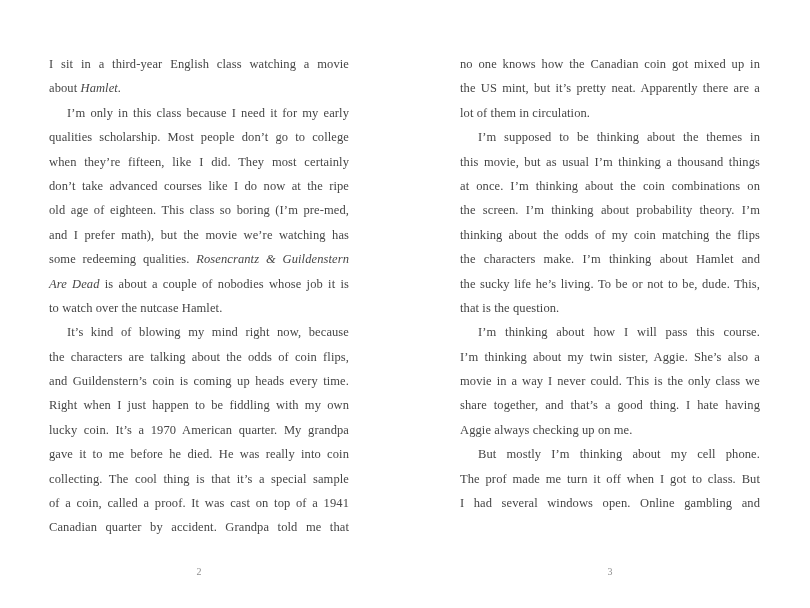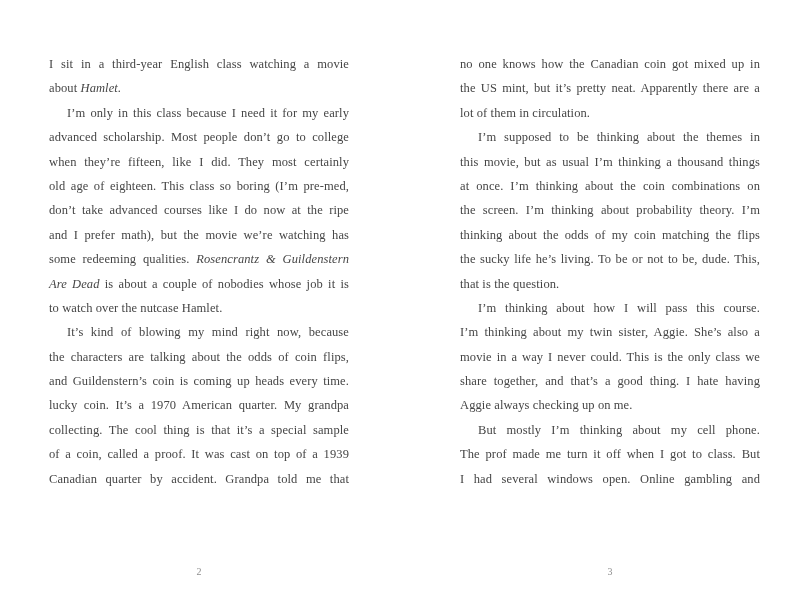--- a/index.html
+++ b/index.html
@@ -61,49 +61,52 @@
 </head>
 <body>
 
 <div class="spread">
 
   <section class="page left">
     <div class="text-block">
         <div class="line">I sit in a third-year English class watching a movie</div>
         <div class="line end">about <em>Hamlet.</em></div>
         <div class="line indent">I’m only in this class because I need it for my early</div>
-        <div class="line">advanced scholarship. Most people don’t go to college</div>
+        <div class="line">qualities scholarship. Most people don’t go to college</div>
         <div class="line">when they’re fifteen, like I did. They most certainly</div>
+        <div class="line">don’t take advanced courses like I do now at the ripe</div>
         <div class="line">old age of eighteen. This class so boring (I’m pre-med,</div>
-        <div class="line">don’t take advanced courses like I do now at the ripe</div>
         <div class="line">and I prefer math), but the movie we’re watching has</div>
         <div class="line">some redeeming qualities. <em>Rosencrantz &amp; Guildenstern</em></div>
         <div class="line"><em>Are Dead</em> is about a couple of nobodies whose job it is</div>
         <div class="line end">to watch over the nutcase Hamlet.</div>
         <div class="line indent">It’s kind of blowing my mind right now, because</div>
         <div class="line">the characters are talking about the odds of coin flips,</div>
         <div class="line">and Guildenstern’s coin is coming up heads every time.</div>
+        <div class="line">Right when I just happen to be fiddling with my own</div>
         <div class="line">lucky coin. It’s a 1970 American quarter. My grandpa</div>
+        <div class="line">gave it to me before he died. He was really into coin</div>
         <div class="line">collecting. The cool thing is that it’s a special sample</div>
-        <div class="line">of a coin, called a proof. It was cast on top of a 1939</div>
+        <div class="line">of a coin, called a proof. It was cast on top of a 1941</div>
         <div class="line">Canadian quarter by accident. Grandpa told me that</div>
       </div>
     <div class="pagenum">2</div>
   </section>
 
   <section class="page right">
     <div class="text-block">
         <div class="line">no one knows how the Canadian coin got mixed up in</div>
         <div class="line">the US mint, but it’s pretty neat. Apparently there are a</div>
         <div class="line end">lot of them in circulation.</div>
         <div class="line indent">I’m supposed to be thinking about the themes in</div>
         <div class="line">this movie, but as usual I’m thinking a thousand things</div>
         <div class="line">at once. I’m thinking about the coin combinations on</div>
         <div class="line">the screen. I’m thinking about probability theory. I’m</div>
         <div class="line">thinking about the odds of my coin matching the flips</div>
+        <div class="line">the characters make. I’m thinking about Hamlet and</div>
         <div class="line">the sucky life he’s living. To be or not to be, dude. This,</div>
         <div class="line end">that is the question.</div>
         <div class="line indent">I’m thinking about how I will pass this course.</div>
         <div class="line">I’m thinking about my twin sister, Aggie. She’s also a</div>
         <div class="line">movie in a way I never could. This is the only class we</div>
         <div class="line">share together, and that’s a good thing. I hate having</div>
         <div class="line end">Aggie always checking up on me.</div>
         <div class="line indent">But mostly I’m thinking about my cell phone.</div>
         <div class="line">The prof made me turn it off when I got to class. But</div>
         <div class="line">I had several windows open. Online gambling and</div>

